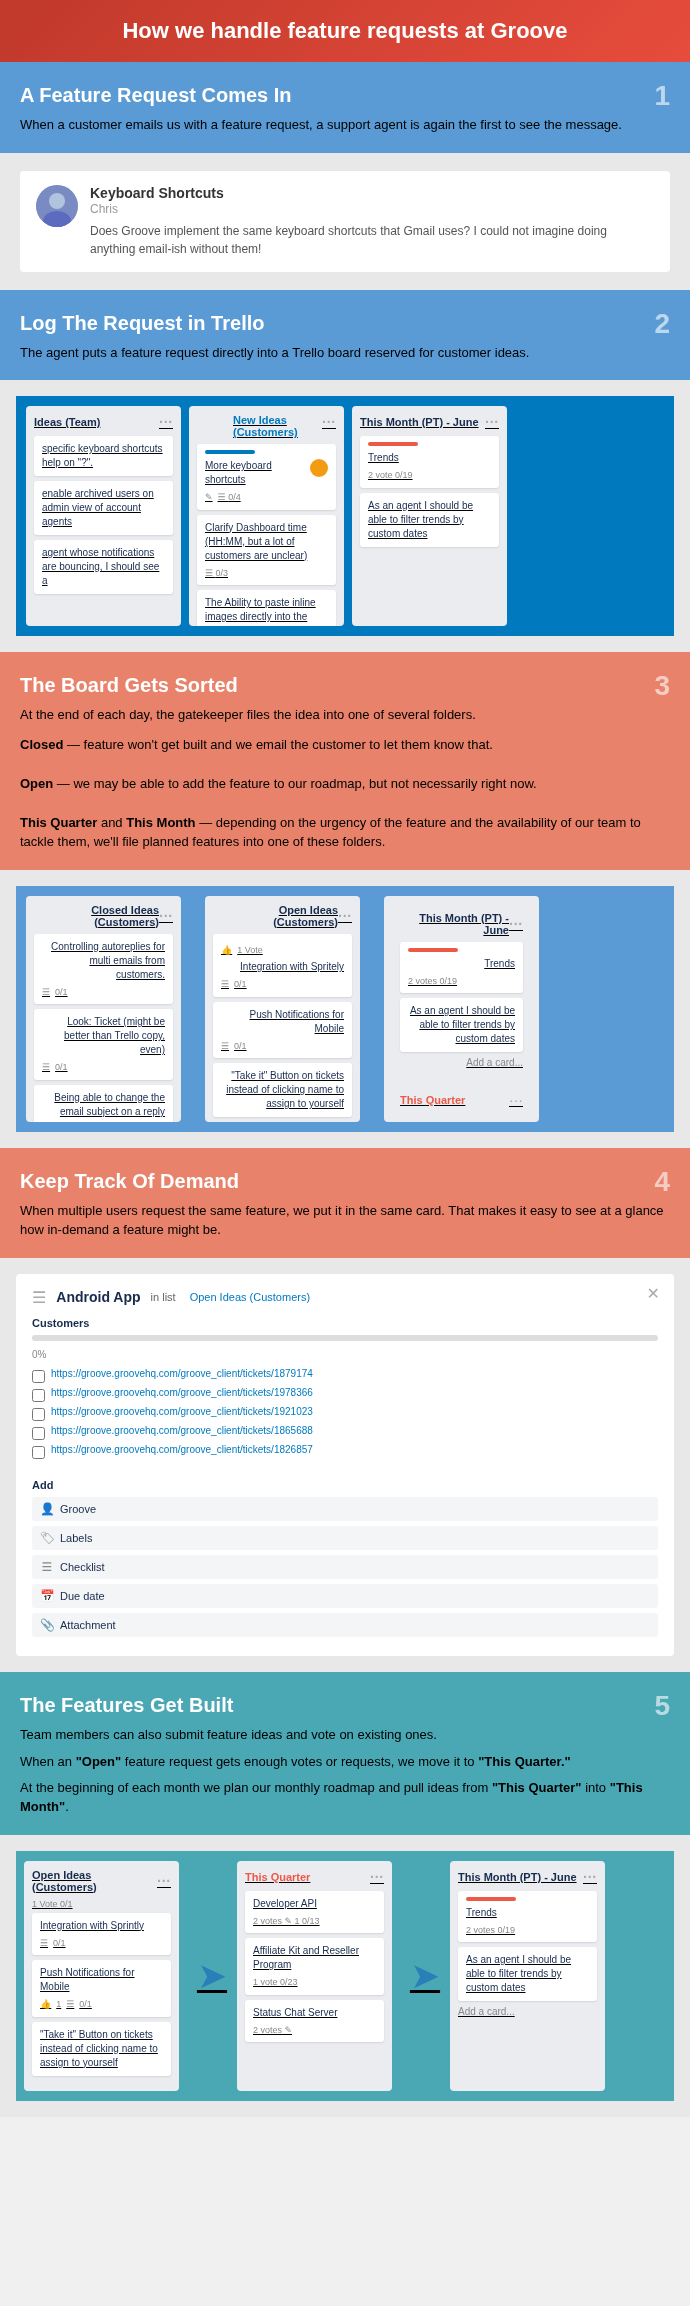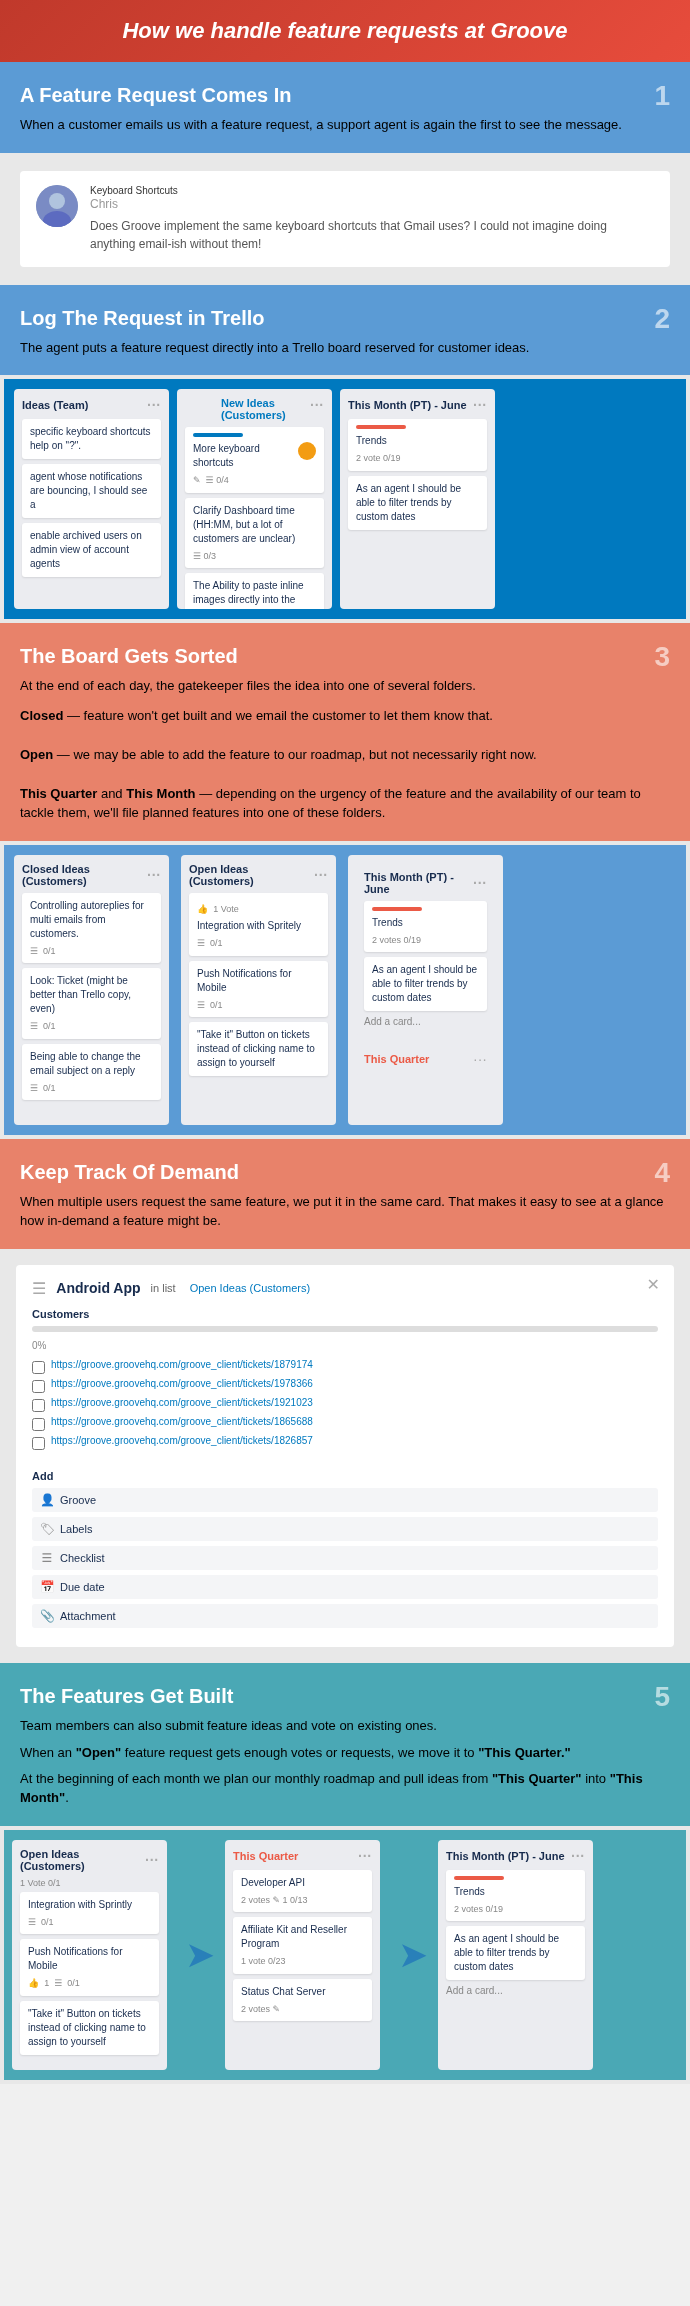--- a/index.html
+++ b/index.html
@@ -3,21 +3,20 @@
   <meta charset="utf-8">
   <style>
     * { box-sizing: border-box; margin: 0; padding: 0; }
     body { font-family: Arial, sans-serif; width: 690px; background: #f0f0f0; }
 
     
     .hero-header {
       background: linear-gradient(135deg, #c0392b 0%, #e74c3c 100%);
       padding: 18px 20px;
       text-align: center;
-      font-style: italic;
     }
     .hero-header h1 {
       color: white;
       font-size: 22px;
       font-weight: bold;
     }
 
     
     .section {
       padding: 22px 20px 18px;
@@ -64,41 +63,42 @@
       background: #8b9dc3;
       flex-shrink: 0;
       display: flex;
       align-items: center;
       justify-content: center;
       overflow: hidden;
     }
     .avatar svg { width: 42px; height: 42px; }
     .email-content { flex: 1; }
     .email-name {
-      font-weight: normal;
-      font-size: 10px;
+      font-weight: bold;
+      font-size: 14px;
       color: #333;
       margin-bottom: 1px;
     }
     .email-from {
       font-size: 12px;
       color: #999;
       margin-bottom: 6px;
     }
     .email-body {
       font-size: 12px;
       color: #555;
       line-height: 1.5;
     }
 
     
     .trello-area {
       background: #e8e8e8;
-      padding: 4px;
+      padding: 16px;
       overflow: hidden;
+      text-decoration: underline;
     }
     .trello-board {
       background: #0079bf;
       display: flex;
       gap: 0;
       padding: 10px 0 10px 10px;
       overflow: hidden;
       height: 240px;
     }
     .trello-list {
@@ -154,24 +154,25 @@
       float: right;
       margin-left: 4px;
     }
     .label-blue { background: #0079bf; }
     .label-red { background: #eb5a46; }
 
     
     .sorted-board {
       background: #5b9bd5;
       display: flex;
-      gap: 4px;
+      gap: 16px;
       padding: 10px 0 10px 10px;
       overflow: hidden;
-      height: 290px;
+      height: 246px;
+      text-align: right;
     }
     .sorted-list {
       background: #ebecf0;
       border-radius: 4px;
       min-width: 155px;
       max-width: 155px;
       margin-right: 8px;
       padding: 8px;
       flex-shrink: 0;
       overflow: hidden;
@@ -391,24 +392,24 @@
 
     <div class="trello-list">
       <div class="trello-list-title">
         <span>Ideas (Team)</span>
         <span class="dots">···</span>
       </div>
       <div class="trello-card">
         <span>specific keyboard shortcuts help on "?".</span>
       </div>
       <div class="trello-card">
+        <span>enable archived users on admin view of account agents</span>
+      </div>
+      <div class="trello-card">
         <span>agent whose notifications are bouncing, I should see a</span>
-      </div>
-      <div class="trello-card">
-        <span>enable archived users on admin view of account agents</span>
       </div>
     </div>
 
     <div class="trello-list">
       <div class="trello-list-title-blue">
         <span>New Ideas (Customers)</span>
         <span class="dots" style="color:#aaa;font-size:14px;">···</span>
       </div>
       <div class="trello-card">
         <div class="card-label label-blue"></div>

